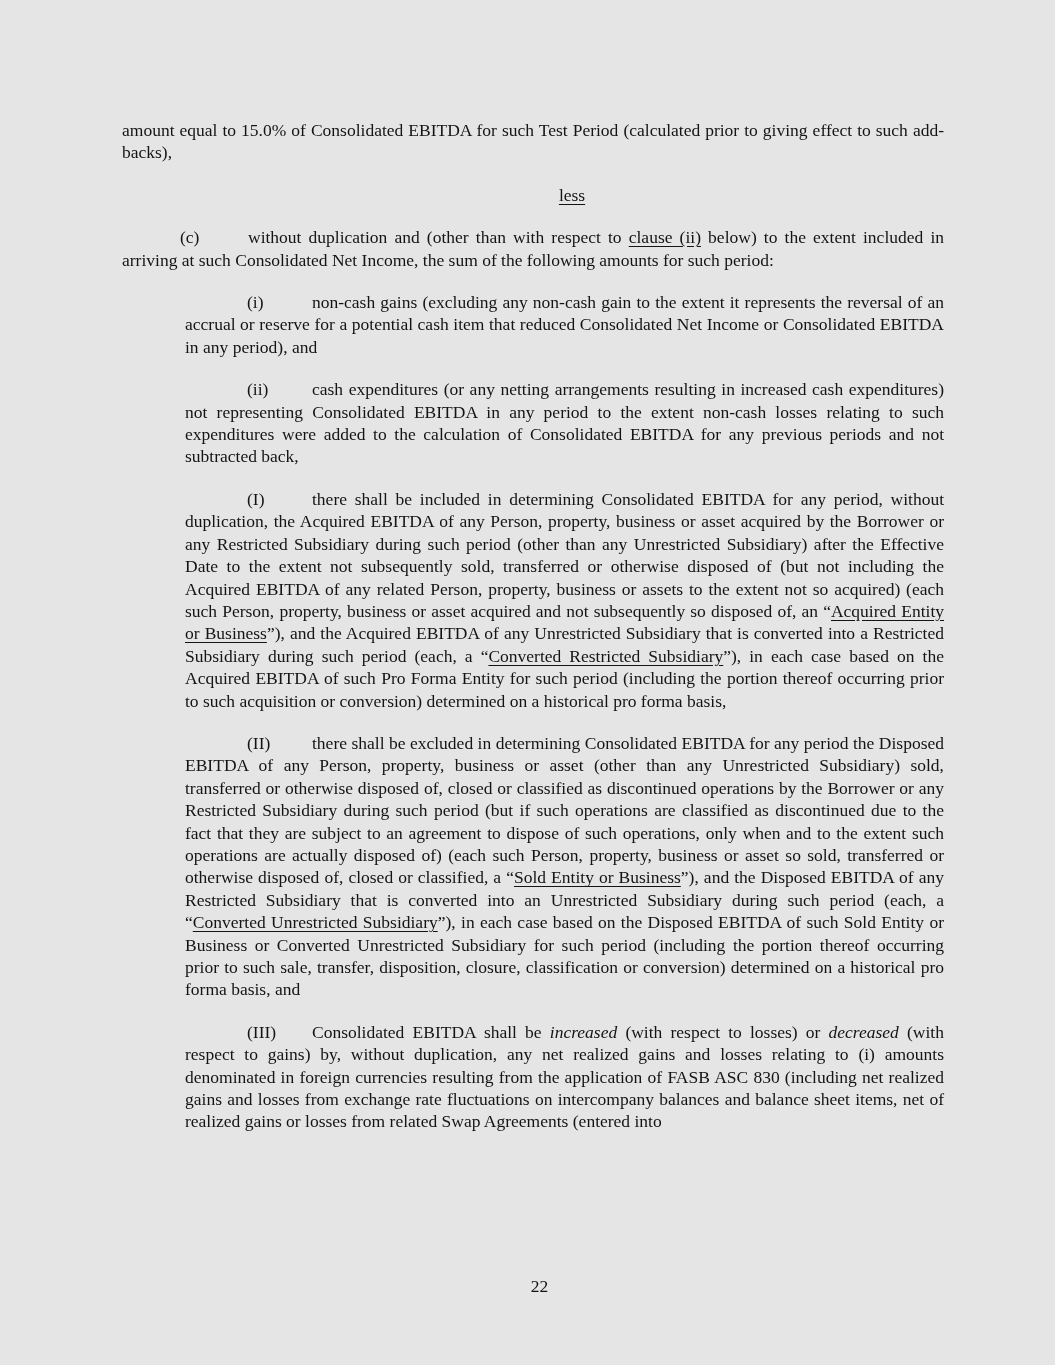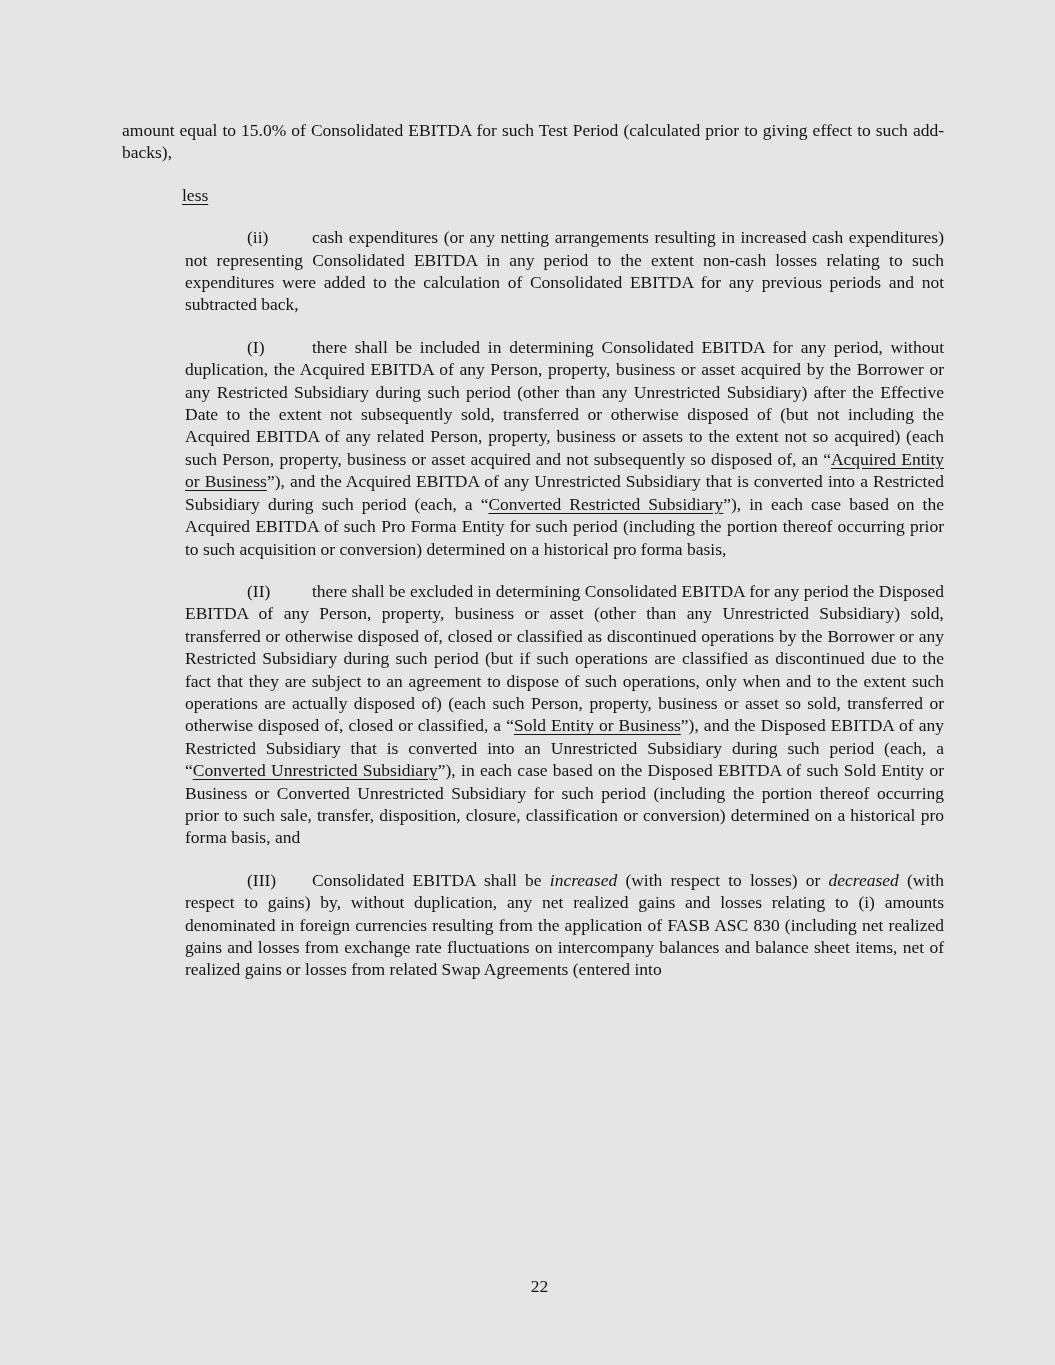--- a/index.html
+++ b/index.html
@@ -28,22 +28,22 @@
     width: 822px;
     font-size: 17.5px;
     line-height: 22.4px;
   }
   p.para {
     margin: 0 0 20px 0;
     text-align: justify;
   }
   p.para.flush { }
   p.para.less-indent {
-    margin-left: 60px;
-    text-align: left;
+    margin-left: 78px;
+    text-align: center;
   }
   p.para.clause {
     text-indent: 58px;
   }
   p.para.list {
     margin-left: 63px;
     text-indent: 62px;
   }
   span.label {
     display: inline-block;
@@ -64,19 +64,21 @@
     margin-left: 12px;
   }
 </style>
 </head>
 <body>
 
 <div class="page">
   <div class="doc-body">
       <p class="para flush"><span>amount equal to 15.0% of Consolidated EBITDA for such Test Period (calculated prior to giving effect to such add-backs),</span></p>
       <p class="para less-indent"><span class="u">less</span></p>
+      <p class="para clause"><span class="label">(c)</span><span>without duplication and (other than with respect to </span><span class="u">clause (ii)</span><span> below) to the extent included in arriving at such Consolidated Net Income, the sum of the following amounts for such period:</span></p>
+      <p class="para list"><span class="label">(i)</span><span>non-cash gains (excluding any non-cash gain to the extent it represents the reversal of an accrual or reserve for a potential cash item that reduced Consolidated Net Income or Consolidated EBITDA in any period), and</span></p>
       <p class="para list"><span class="label">(ii)</span><span>cash expenditures (or any netting arrangements resulting in increased cash expenditures) not representing Consolidated EBITDA in any period to the extent non-cash losses relating to such expenditures were added to the calculation of Consolidated EBITDA for any previous periods and not subtracted back,</span></p>
       <p class="para list"><span class="label">(I)</span><span>there shall be included in determining Consolidated EBITDA for any period, without duplication, the Acquired EBITDA of any Person, property, business or asset acquired by the Borrower or any Restricted Subsidiary during such period (other than any Unrestricted Subsidiary) after the Effective Date to the extent not subsequently sold, transferred or otherwise disposed of (but not including the Acquired EBITDA of any related Person, property, business or assets to the extent not so acquired) (each such Person, property, business or asset acquired and not subsequently so disposed of, an “</span><span class="u">Acquired Entity or Business</span><span>”), and the Acquired EBITDA of any Unrestricted Subsidiary that is converted into a Restricted Subsidiary during such period (each, a “</span><span class="u">Converted Restricted Subsidiary</span><span>”), in each case based on the Acquired EBITDA of such Pro Forma Entity for such period (including the portion thereof occurring prior to such acquisition or conversion) determined on a historical pro forma basis,</span></p>
       <p class="para list"><span class="label">(II)</span><span>there shall be excluded in determining Consolidated EBITDA for any period the Disposed EBITDA of any Person, property, business or asset (other than any Unrestricted Subsidiary) sold, transferred or otherwise disposed of, closed or classified as discontinued operations by the Borrower or any Restricted Subsidiary during such period (but if such operations are classified as discontinued due to the fact that they are subject to an agreement to dispose of such operations, only when and to the extent such operations are actually disposed of) (each such Person, property, business or asset so sold, transferred or otherwise disposed of, closed or classified, a “</span><span class="u">Sold Entity or Business</span><span>”), and the Disposed EBITDA of any Restricted Subsidiary that is converted into an Unrestricted Subsidiary during such period (each, a “</span><span class="u">Converted Unrestricted Subsidiary</span><span>”), in each case based on the Disposed EBITDA of such Sold Entity or Business or Converted Unrestricted Subsidiary for such period (including the portion thereof occurring prior to such sale, transfer, disposition, closure, classification or conversion) determined on a historical pro forma basis, and</span></p>
       <p class="para list"><span class="label">(III)</span><span>Consolidated EBITDA shall be </span><span class="i">increased</span><span> (with respect to losses) or </span><span class="i">decreased</span><span> (with respect to gains) by, without duplication, any net realized gains and losses relating to (i) amounts denominated in foreign currencies resulting from the application of FASB ASC 830 (including net realized gains and losses from exchange rate fluctuations on intercompany balances and balance sheet items, net of realized gains or losses from related Swap Agreements (entered into</span></p>
     </div>
   <div class="page-number">22</div>
 </div>
 
 </body></html>

